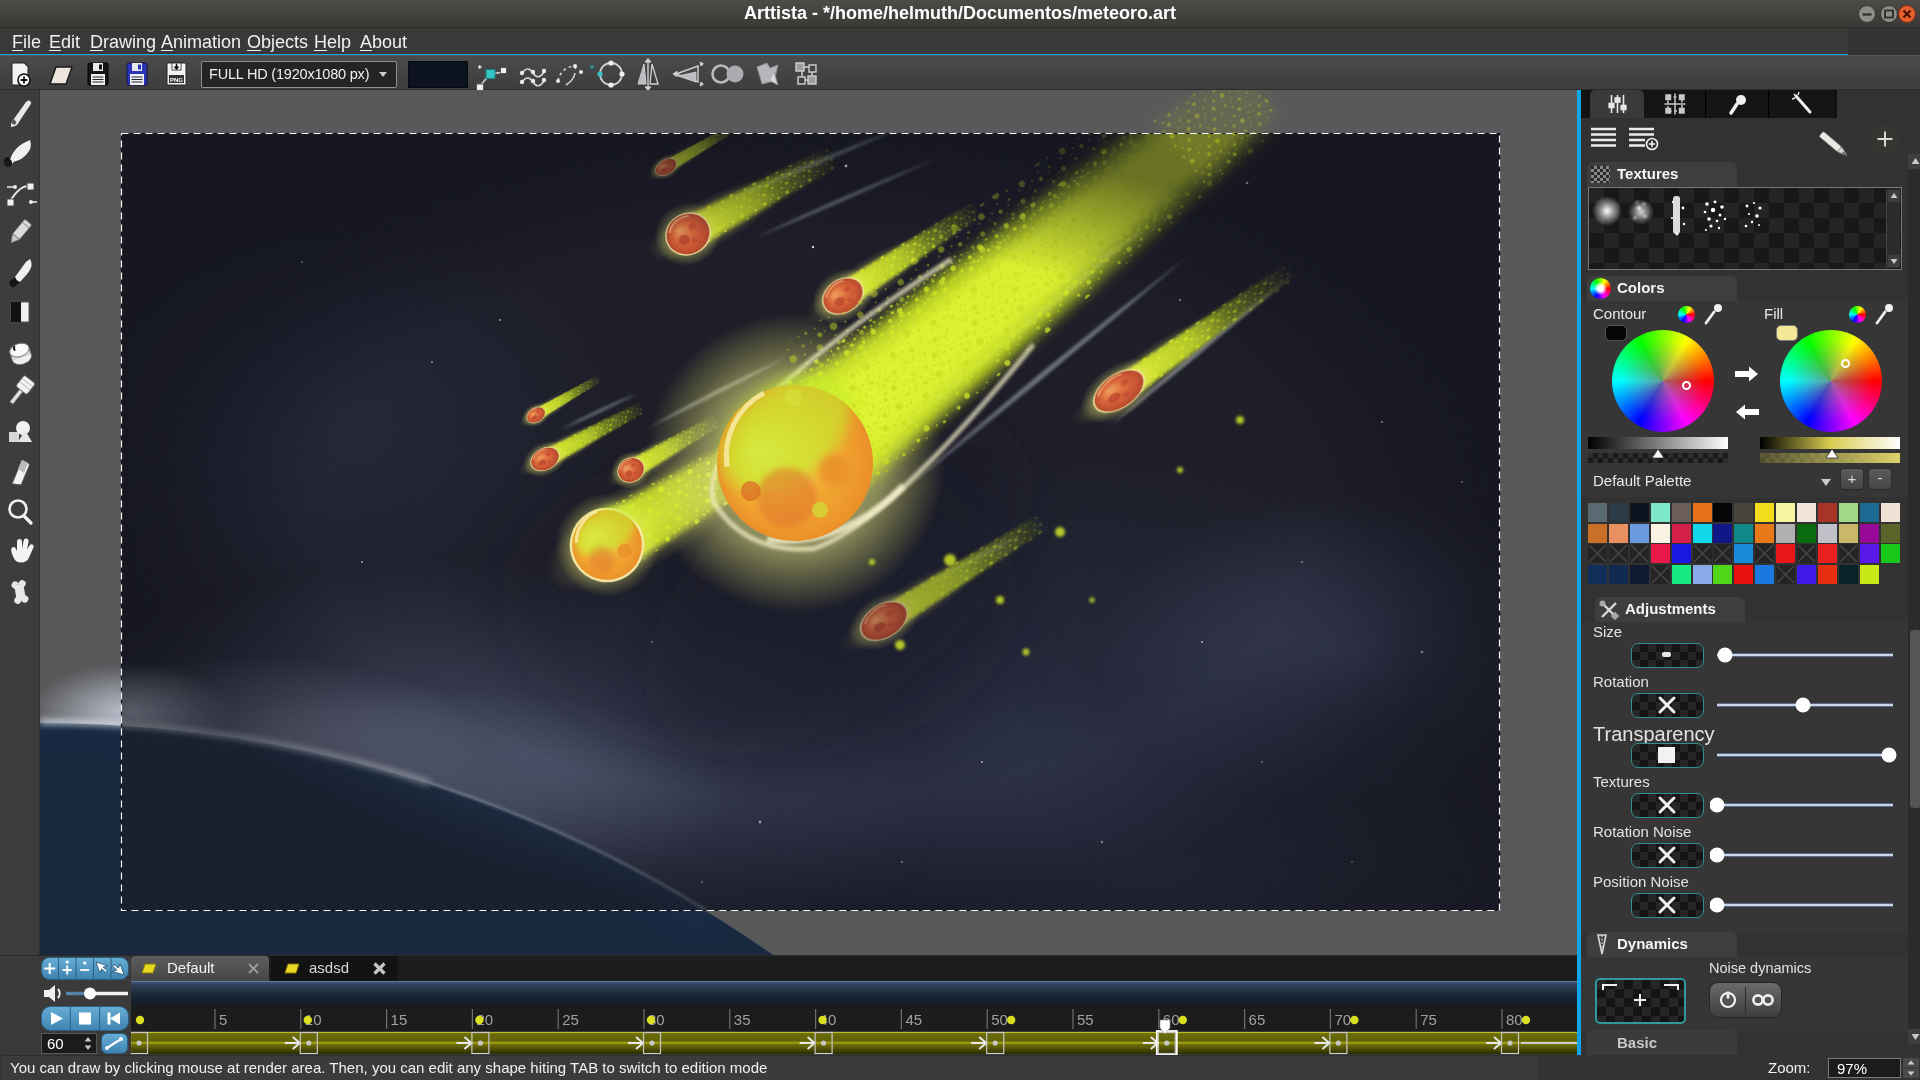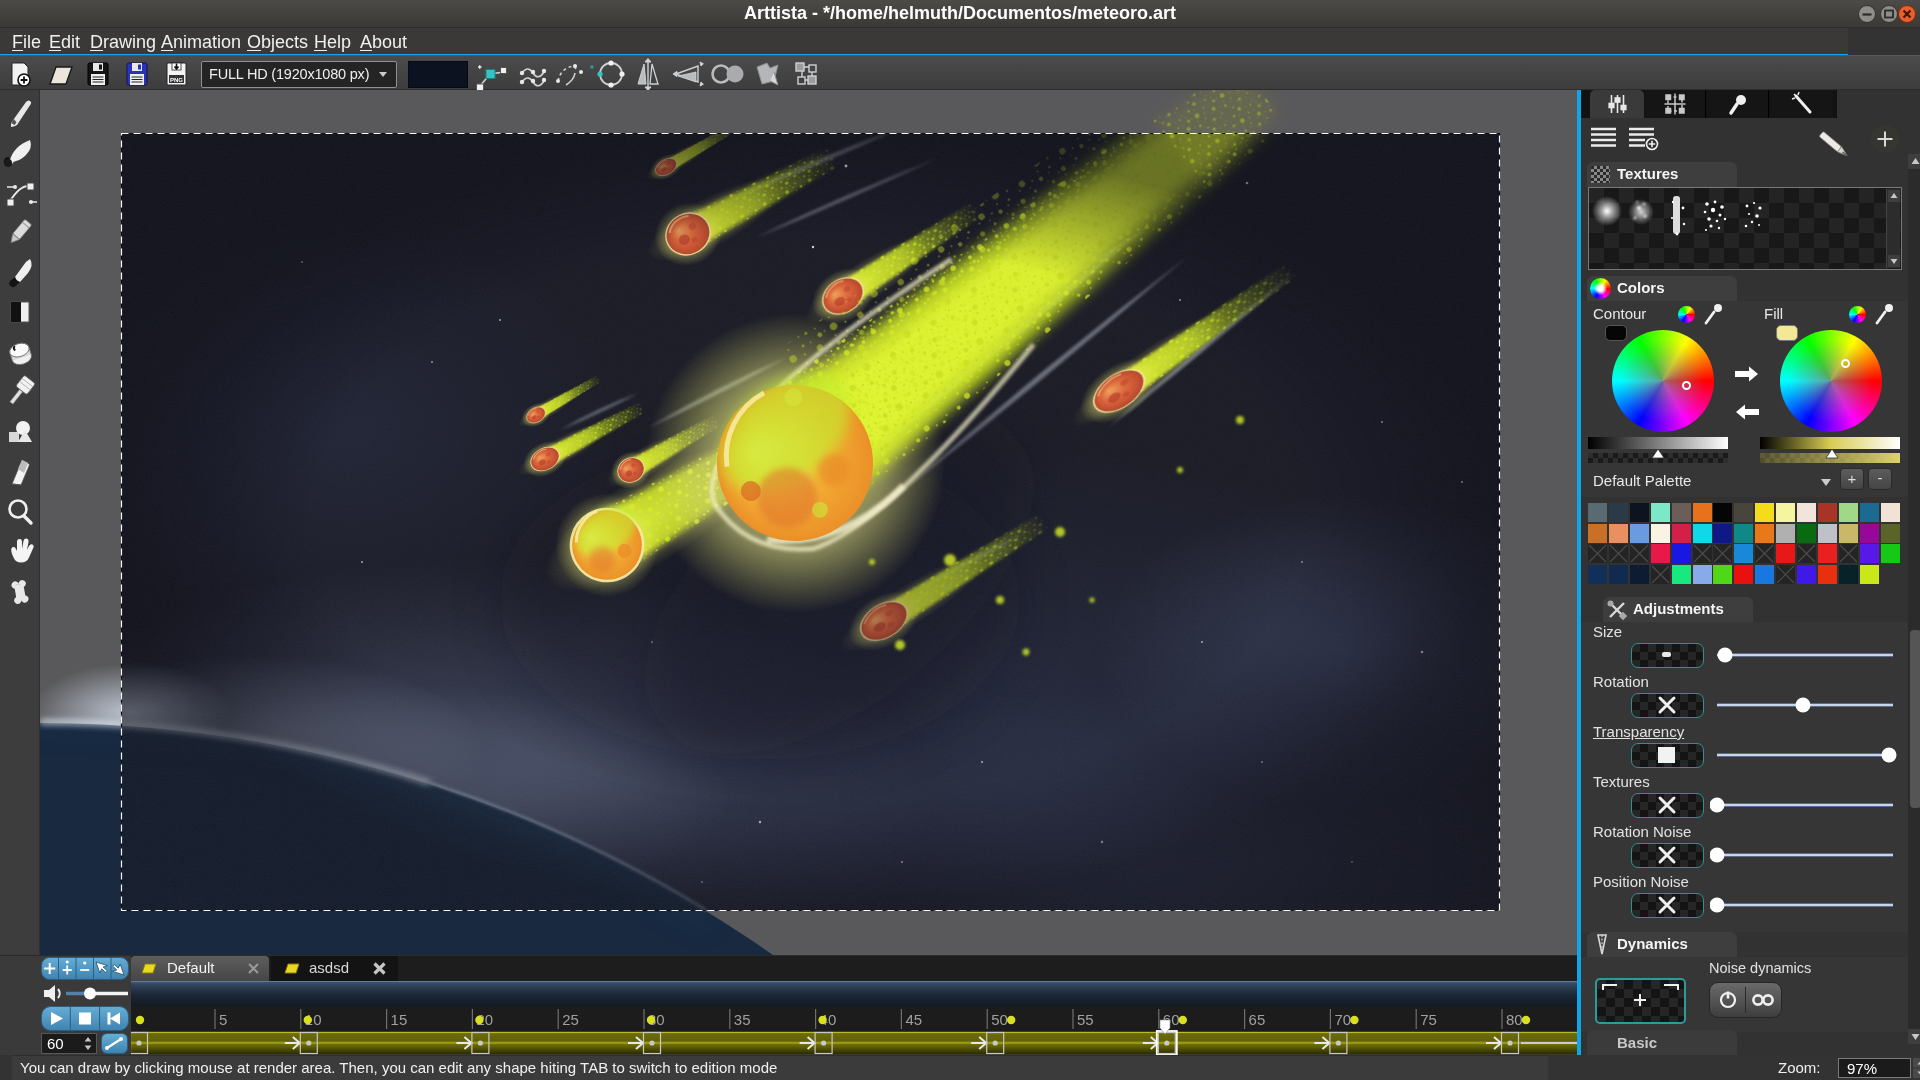--- a/index.html
+++ b/index.html
@@ -12,21 +12,21 @@
   #menubar span.mi { position:absolute; top:4px; }
   #menubar u { text-decoration:underline; text-underline-offset:2px; }
   #toolbar { left:0; top:55px; width:1920px; height:35px; background:linear-gradient(#4b4b4b,#3d3d3d); border-top:1px solid #585858; border-bottom:1px solid #2c2c2c; }
   #dropdown { left:201px; top:5px; width:196px; height:27px; background:#242424; border:1px solid #909090; border-radius:2px; color:#efefef; font-size:14.5px; line-height:25px; padding-left:7px; letter-spacing:-0.2px; }
   #dropdown .arr { position:absolute; right:9px; top:10px; width:0; height:0; border-left:4px solid transparent; border-right:4px solid transparent; border-top:5px solid #ccc; }
   #swatch { left:408px; top:5px; width:60px; height:27px; background:#0c1220; border:1px solid #060a12; }
   #lefttools { left:0; top:90px; width:40px; height:865px; background:#3d3d3d; border-right:1px solid #2f2f2f; }
   #canvasarea { left:40px; top:90px; width:1537px; height:865px; background:#59595b; }
   #rightpanel { left:1577px; top:90px; width:343px; height:965px; background:#323232; border-left:4px solid #0ea5e9; }
   #timeline { left:0; top:955px; width:1577px; height:100px; background:#3a3a3a; border-top:1px solid #2b2b2b; }
-  #statusbar { left:12px; top:1055px; width:1536px; height:25px; background:#3b3b3b; border-top:1px solid #2e2e2e; color:#f0f0f0; font-size:15px; line-height:24px; }
+  #statusbar { left:2px; top:1055px; width:1536px; height:25px; background:#3b3b3b; border-top:1px solid #2e2e2e; color:#f0f0f0; font-size:15px; line-height:24px; }
   .pcell { width:19px; height:19px; }
 </style>
 </head>
 <body>
 <div class="abs" id="titlebar">
   <div id="title">Arttista - */home/helmuth/Documentos/meteoro.art</div>
   <div class="winbtn" style="left:1858px; background:#8f8d89; border:1px solid #35332f;"><svg width="16" height="16">
         <path d="M3.5 8.5h9" stroke="#2c2a28" stroke-width="2.2"></path>
       </svg></div>
   <div class="winbtn" style="left:1880px; background:#8f8d89; border:1px solid #35332f;"><svg width="16" height="16">
@@ -800,21 +800,21 @@
       <div class="abs pcell" style="left:153.3px;top:474.8px;background:#e81010;"></div>
       <div class="abs pcell" style="left:174.2px;top:474.8px;background:#1878e0;"></div>
       <div class="abs pcell" style="left:195.1px;top:474.8px;background:#242424;"><svg width="19" height="19">
           <path d="M1 1l17 17M18 1L1 18" stroke="#4a4a4a" stroke-width="1.2"></path>
         </svg></div>
       <div class="abs pcell" style="left:216.0px;top:474.8px;background:#4018e8;"></div>
       <div class="abs pcell" style="left:236.9px;top:474.8px;background:#e83010;"></div>
       <div class="abs pcell" style="left:257.8px;top:474.8px;background:#08222a;"></div>
       <div class="abs pcell" style="left:278.7px;top:474.8px;background:#c8e818;"></div>
     </div>
-  <div class="abs" style="left:22px;top:507px;width:150px;height:25px;background:#3e3e3e;border-radius:6px 6px 0 0;text-align:right;">
+  <div class="abs" style="left:14px;top:507px;width:150px;height:25px;background:#3e3e3e;border-radius:6px 6px 0 0;text-align:right;">
       <svg class="abs" style="left:3px;top:2px" width="24" height="22">
         <g stroke="#d8d8d8" stroke-width="2.4">
           <path d="M4 4l14 14"></path>
           <path d="M18 4L4 18"></path>
         </g>
         <circle cx="4.5" cy="4.5" r="3" fill="#a8a8a8"></circle>
         <rect x="14" y="14" width="6" height="6" fill="#a8a8a8" transform="rotate(45 17 17)"></rect>
       </svg>
       <span style="position:absolute;left:30px;top:3px;font-weight:bold;font-size:15px;color:#f5f5f5;">Adjustments</span>
     </div>
@@ -830,21 +830,21 @@
     </svg>
     <span style="position:absolute;left:12px;top:583px;font-size:15px;color:#e2e2e2;">Rotation</span>
     <div class="abs" style="left:50px;top:603px;width:73px;height:25px;border:1.5px solid #2f9090;border-radius:7px;background:repeating-conic-gradient(#141414 0 25%, #262626 0 50%) 0 0/16px 16px;"><svg width="70" height="22">
         <path d="M28 4l14 14M42 4L28 18" stroke="#f0f0f0" stroke-width="3" stroke-linecap="round"></path>
       </svg></div>
     <svg class="abs" style="left:129px;top:605px" width="190" height="20">
       <path d="M7 10H183" stroke="#5a6a88" stroke-width="4"></path>
       <path d="M7 10H183" stroke="#c8d4e8" stroke-width="2"></path>
       <circle cx="93" cy="10" r="7.5" fill="#fff"></circle>
     </svg>
-    <span style="position:absolute;left:12px;top:633px;font-size:15px;color:#e2e2e2;text-decoration:underline;">Transparency</span>
+    <span style="position:absolute;left:12px;top:633px;font-size:20px;color:#e2e2e2;">Transparency</span>
     <div class="abs" style="left:50px;top:653px;width:73px;height:25px;border:1.5px solid #2f9090;border-radius:7px;background:repeating-conic-gradient(#141414 0 25%, #262626 0 50%) 0 0/16px 16px;">
       <div class="abs" style="left:26px;top:3px;width:17px;height:16px;background:#f2f2f2;"></div>
     </div>
     <svg class="abs" style="left:129px;top:655px" width="190" height="20">
       <path d="M7 10H183" stroke="#5a6a88" stroke-width="4"></path>
       <path d="M7 10H183" stroke="#c8d4e8" stroke-width="2"></path>
       <circle cx="179" cy="10" r="7.5" fill="#fff"></circle>
     </svg>
     <span style="position:absolute;left:12px;top:683px;font-size:15px;color:#e2e2e2;">Textures</span>
     <div class="abs" style="left:50px;top:703px;width:73px;height:25px;border:1.5px solid #2f9090;border-radius:7px;background:repeating-conic-gradient(#141414 0 25%, #262626 0 50%) 0 0/16px 16px;"><svg width="70" height="22">

